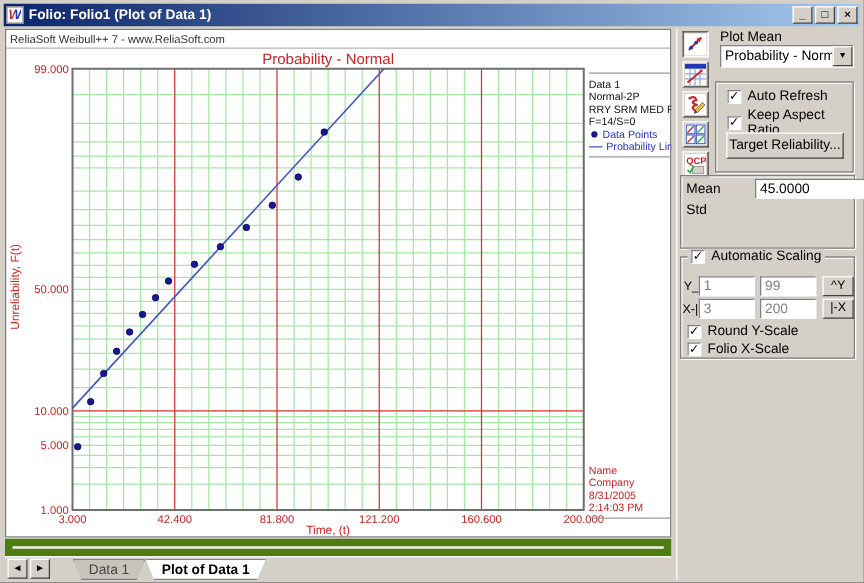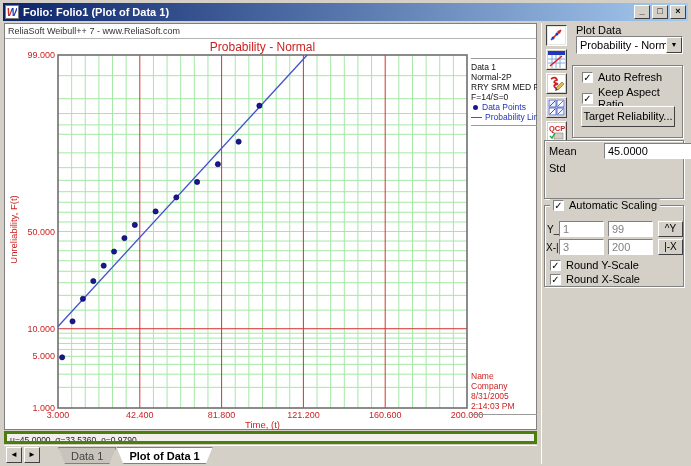--- a/index.html
+++ b/index.html
@@ -36,22 +36,22 @@
   #legend .ltitle { color:#cc2222; margin-bottom:3px; }
   .sep { border-top:1px solid #9a9a9a; margin:3px 0; }
   #legend .lline { color:#111; white-space:nowrap; overflow:hidden; }
   .mkrow { display:flex; align-items:center; color:#2233bb; white-space:nowrap; overflow:hidden; }
   #legend-point-marker { width:5px; height:5px; border-radius:50%; background:#181890; margin:0 4px 0 2px; flex:0 0 auto; }
   #legend-line-marker { width:11px; height:0; border-top:1px solid #4153cc; margin:0 3px 0 0; flex:0 0 auto; }
   #signature { position:absolute; left:466px; top:347px; width:66px; font-size:8.5px;
                line-height:10px; color:#cc2222; }
   
   #status-strip { position:absolute; left:1px; top:428px; width:533px; height:13px;
-                  background:#f2f0ec; border:3px solid #4d7c0f; font-size:8.5px;
-                  color:#222; padding:1px 3px; white-space:nowrap; overflow:hidden; }
+                  background:#f2f0ec; border:6px solid #4d7c0f; font-size:8.5px;
+                  color:#222; padding:1px 13px; white-space:nowrap; overflow:hidden; }
   #tabbar { position:absolute; left:1px; top:442px; width:533px; height:19px;
             background:#d4d0c8; border-top:1px solid #ffffff; display:flex; align-items:flex-start; }
   .navbtn { width:16px; height:16px; background:#d4d0c8; border:1px solid;
             border-color:#ffffff #404040 #404040 #ffffff; font-size:8px; line-height:14px;
             text-align:center; margin:1px 0 0 2px; color:#000; }
   .tab { height:17px; margin-top:1px; padding:2px 12px 0 12px; font-size:11px; color:#444;
          background:#c8c4bc; clip-path:polygon(0 0,100% 0,calc(100% - 7px) 100%,7px 100%);
          border:1px solid #808080; }
   .tab.active { background:#ffffff; color:#000; font-weight:bold; z-index:2; }
   #tab-data1 { margin-left:18px; }
@@ -277,21 +277,21 @@
     </div>
     <div class="toolbtn" style="top:98px;">
       <svg width="17" height="17">
           <rect x="0" y="0" width="17" height="17" fill="#ffffff"></rect>
         <text x="1" y="8" font-size="7.5" font-weight="bold" fill="#cc2222" font-family="Liberation Sans, sans-serif">QCP</text>
         <rect x="6" y="10" width="9" height="6" fill="#d4d0c8" stroke="#808080" stroke-width="0.6"></rect>
         <path d="M2 13 l2 2 3 -5" fill="none" stroke="#22aa44" stroke-width="1.4"></path>
         </svg>
     </div>
 
-    <div class="plabel" style="left:34px; top:1px;">Plot Data</div>
+    <div class="plabel" style="left:34px; top:1px;">Plot Mean</div>
     <div class="combo">
       <div class="val">Probability - Normal</div>
       <div class="drop">▼</div>
     </div>
 
     <div class="groupbox" style="left:30px; top:42px; width:111px; height:73px;"></div>
     <div class="cbrow" style="left:40px; top:48px;">
       <span class="cb">✓</span>
       <span>Auto Refresh</span>
     </div>
@@ -318,17 +318,17 @@
     <div class="minilabel" style="left:4px; top:219px;">X-|</div>
     <input class="field dim" style="left: 17px; top: 216px; width: 45px; height: 16px;" readonly="" value="3">
     <input class="field dim" style="left: 66px; top: 216px; width: 45px; height: 16px;" readonly="" value="200">
     <div class="btn" style="left:116px; top:216px; width:25px; height:16px; font-size:10px; padding-top:1px;">|-X</div>
     <div class="cbrow" style="left:8px; top:236px;">
       <span class="cb">✓</span>
       <span>Round Y-Scale</span>
     </div>
     <div class="cbrow" style="left:8px; top:250px;">
       <span class="cb">✓</span>
-      <span>Round X-Scale</span>
+      <span>Folio X-Scale</span>
     </div>
   </div>
 
 </div>
 
 </body></html>

